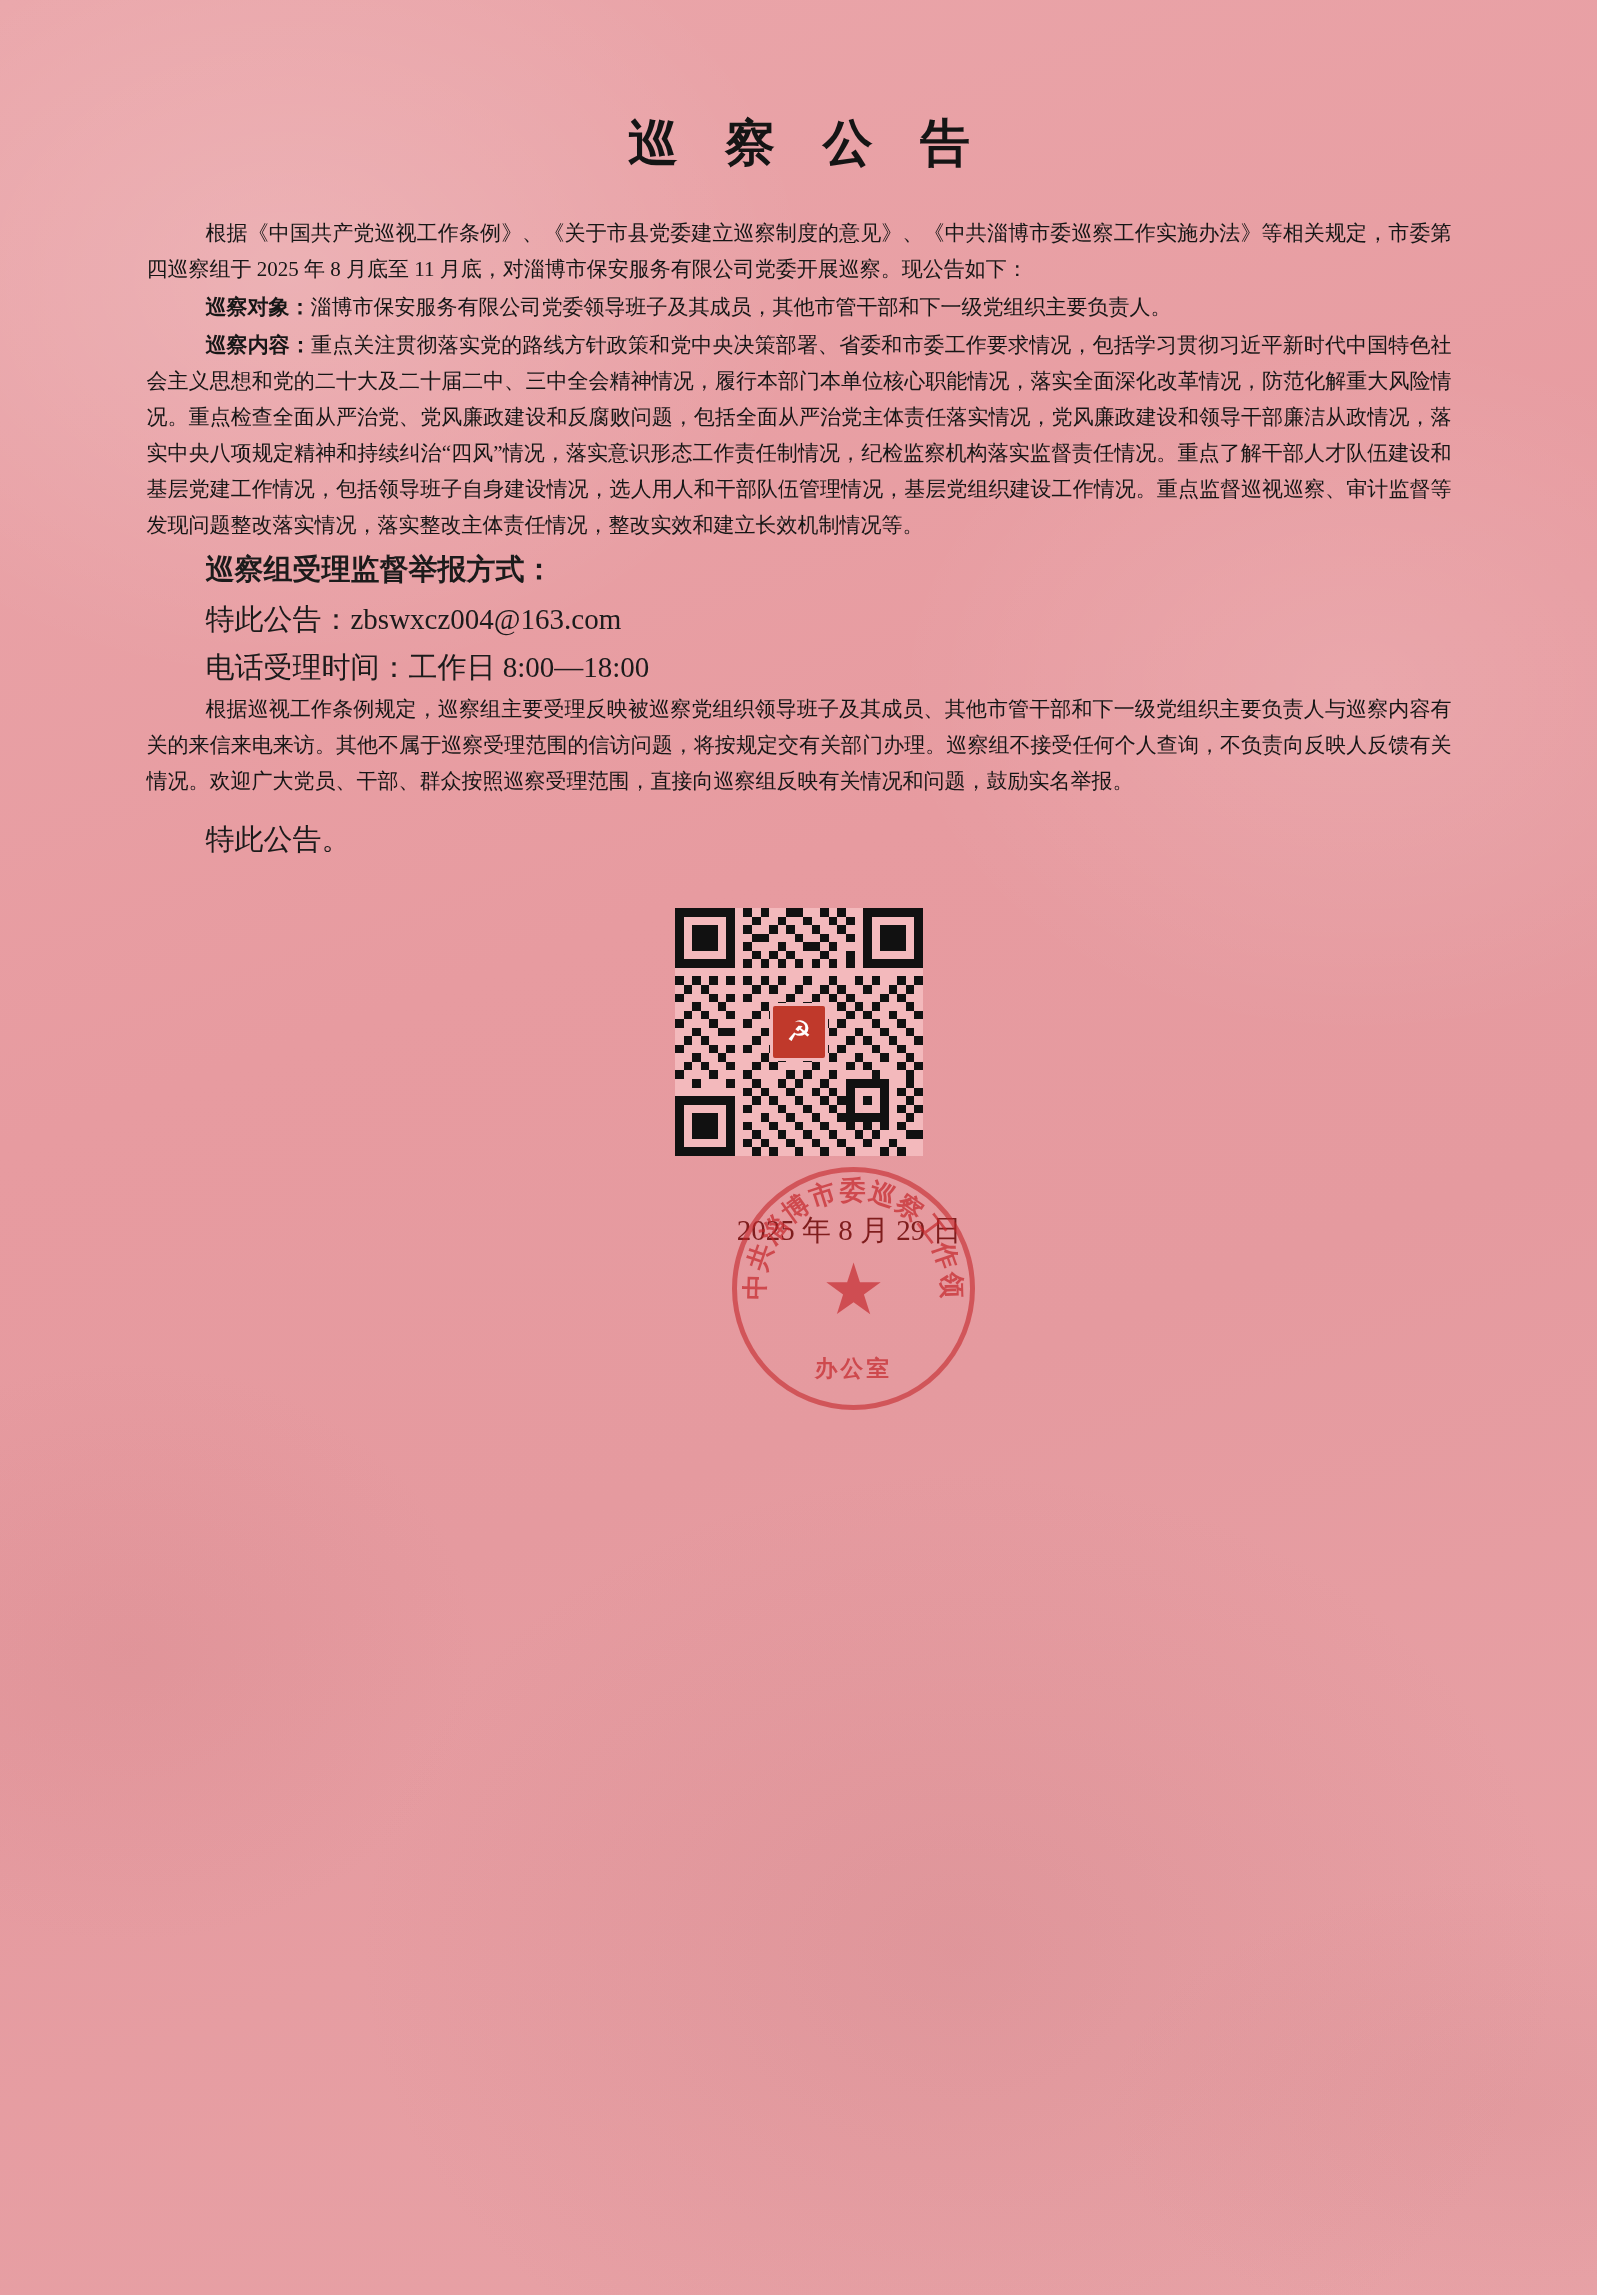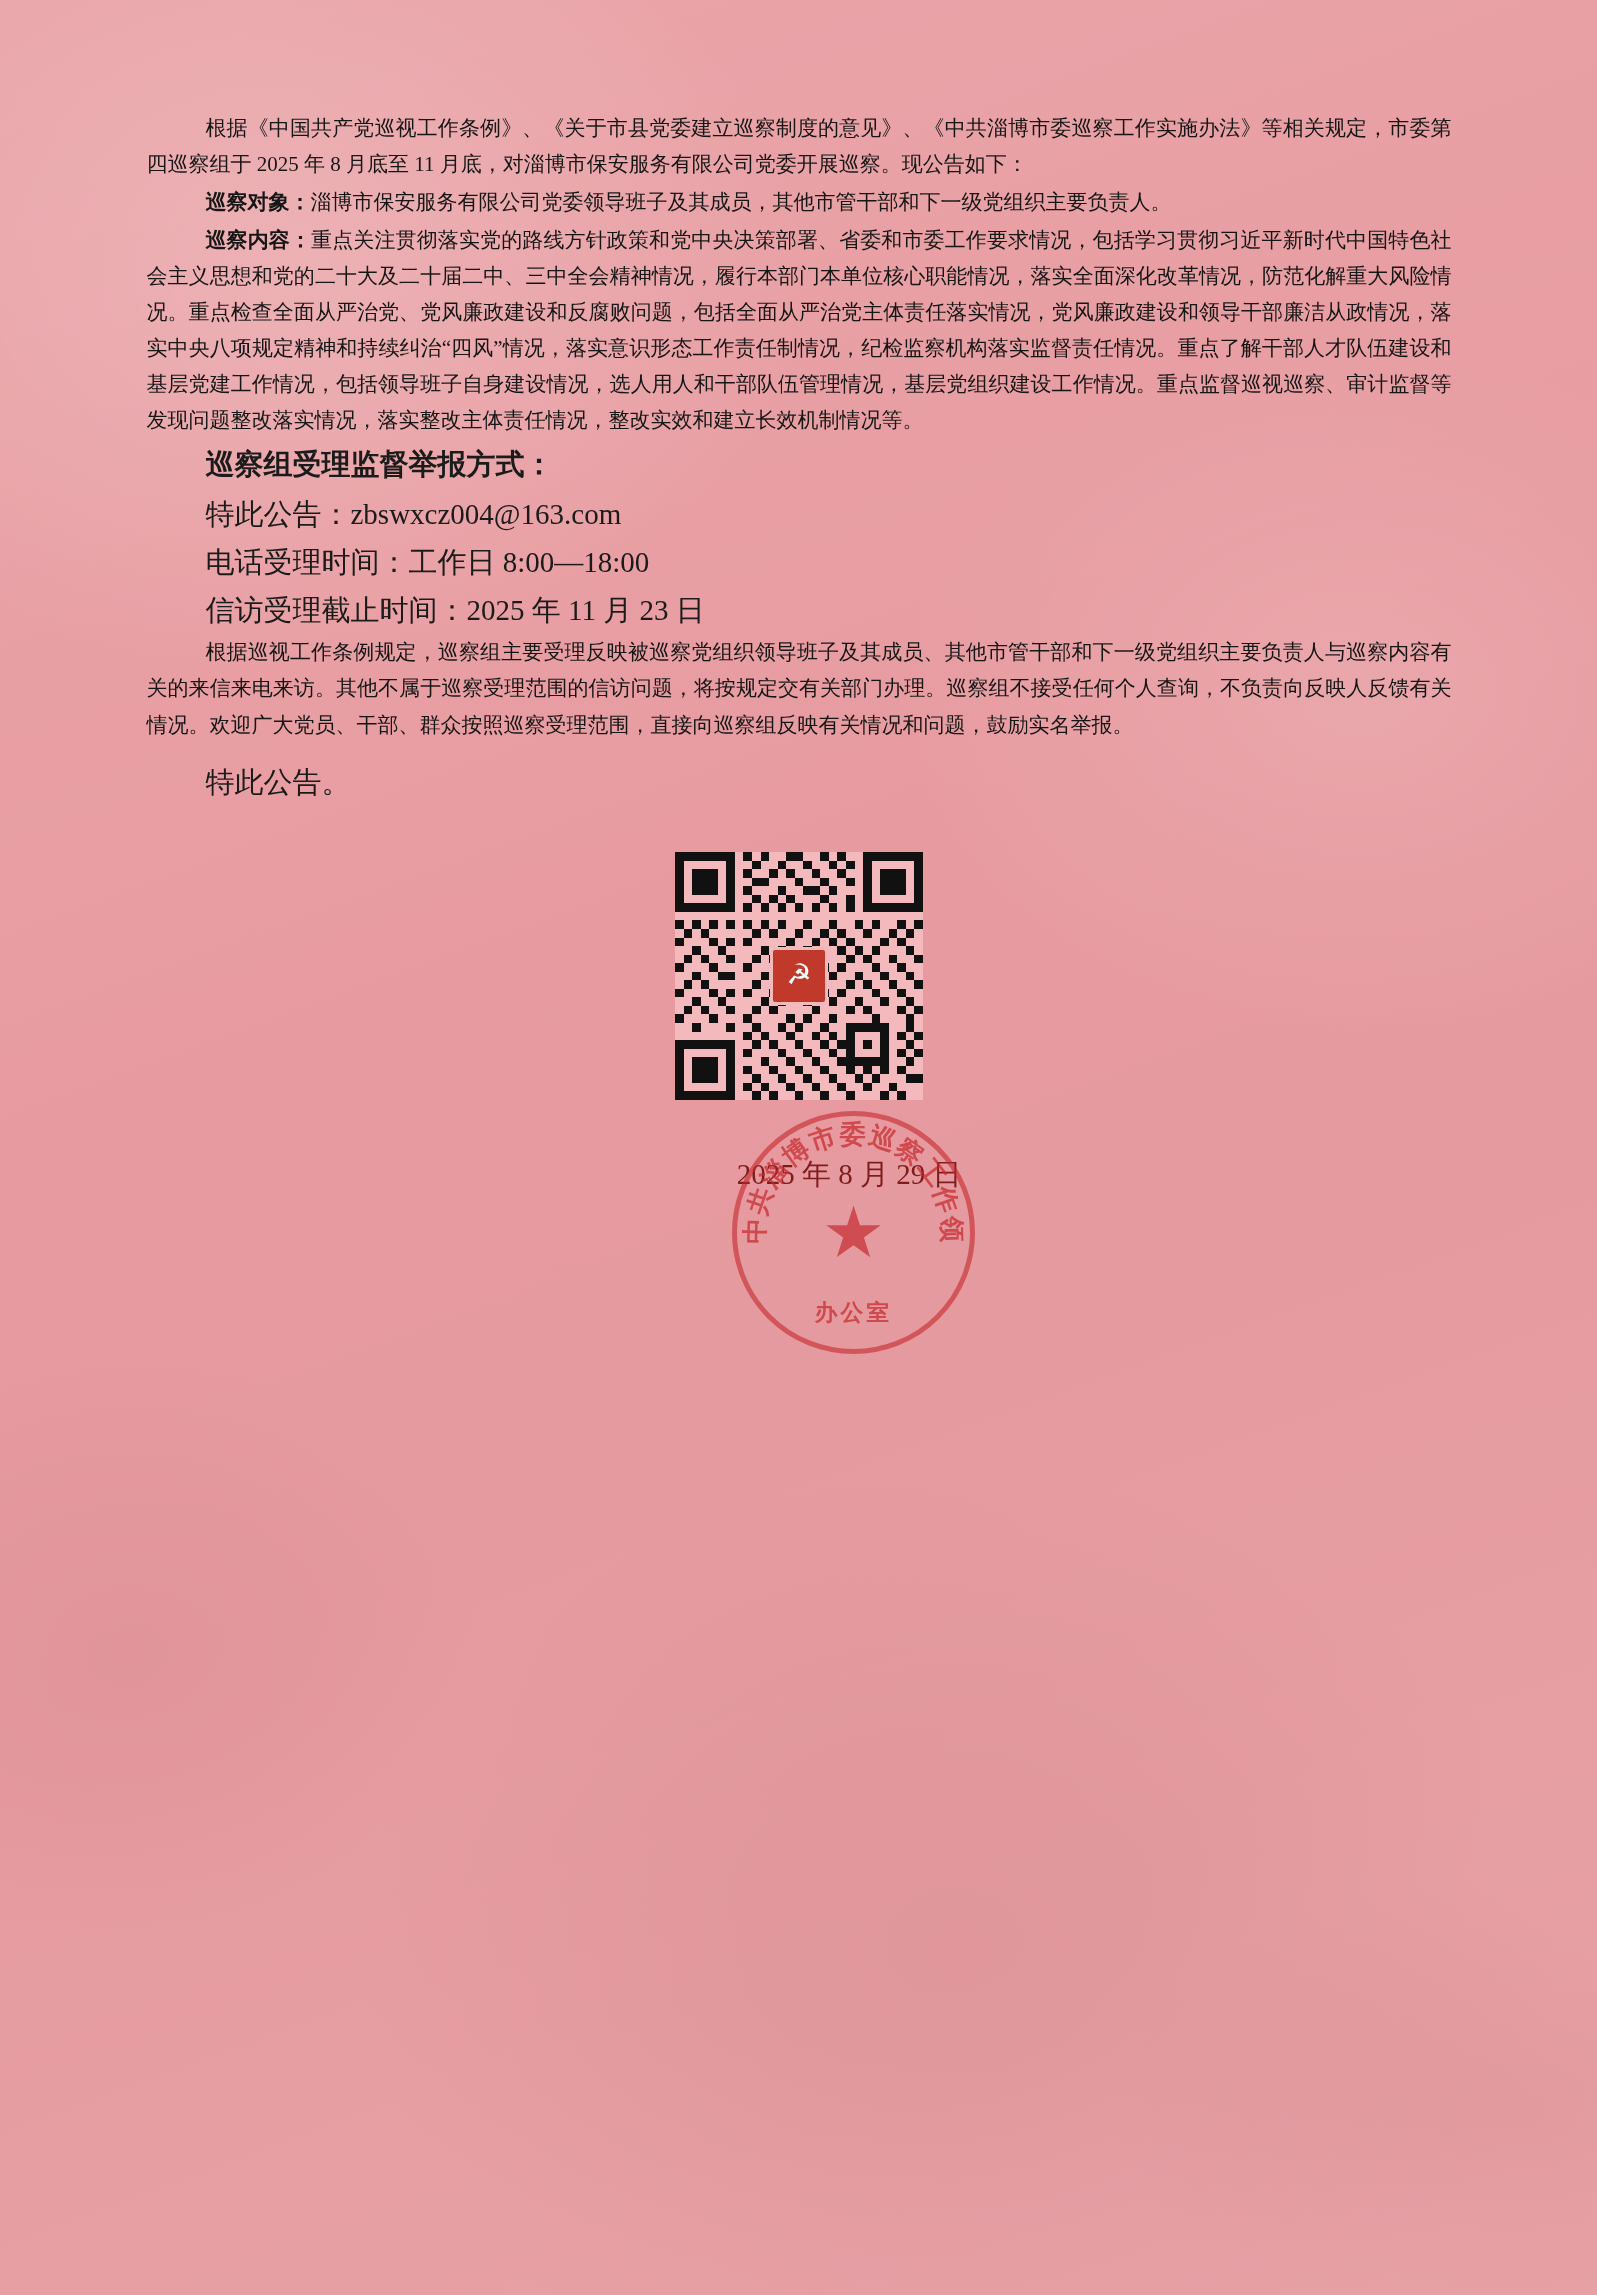--- a/index.html
+++ b/index.html
@@ -187,36 +187,36 @@
   }
 </style>
 </head>
 <body>
 
 <div class="paper"></div>
 
 <div class="sheet">
   <div class="content">
 
+    <h1 class="doc-title">巡 察 公 告</h1>
 
     <p class="para">根据《中国共产党巡视工作条例》、《关于市县党委建立巡察制度的意见》、《中共淄博市委巡察工作实施办法》等相关规定，市委第四巡察组于 2025 年 8 月底至 11 月底，对淄博市保安服务有限公司党委开展巡察。现公告如下：</p>
 
     <p class="para"><span class="lead">巡察对象：</span><span>淄博市保安服务有限公司党委领导班子及其成员，其他市管干部和下一级党组织主要负责人。</span></p>
 
     <p class="para"><span class="lead">巡察内容：</span><span>重点关注贯彻落实党的路线方针政策和党中央决策部署、省委和市委工作要求情况，包括学习贯彻习近平新时代中国特色社会主义思想和党的二十大及二十届二中、三中全会精神情况，履行本部门本单位核心职能情况，落实全面深化改革情况，防范化解重大风险情况。重点检查全面从严治党、党风廉政建设和反腐败问题，包括全面从严治党主体责任落实情况，党风廉政建设和领导干部廉洁从政情况，落实中央八项规定精神和持续纠治“四风”情况，落实意识形态工作责任制情况，纪检监察机构落实监督责任情况。重点了解干部人才队伍建设和基层党建工作情况，包括领导班子自身建设情况，选人用人和干部队伍管理情况，基层党组织建设工作情况。重点监督巡视巡察、审计监督等发现问题整改落实情况，落实整改主体责任情况，整改实效和建立长效机制情况等。</span></p>
 
     <p class="sub-heading">巡察组受理监督举报方式：</p>
 
 
     <p class="contact-line"><span>特此公告：</span><span>zbswxcz004@163.com</span></p>
 
 
     <p class="contact-line"><span>电话受理时间：</span><span>工作日 8:00—18:00</span></p>
 
-    <p class="contact-line"><span>信访受理截止时间：</span><span>2025 年 11 月 23 日</span></p>
 
     <p class="para">根据巡视工作条例规定，巡察组主要受理反映被巡察党组织领导班子及其成员、其他市管干部和下一级党组织主要负责人与巡察内容有关的来信来电来访。其他不属于巡察受理范围的信访问题，将按规定交有关部门办理。巡察组不接受任何个人查询，不负责向反映人反馈有关情况。欢迎广大党员、干部、群众按照巡察受理范围，直接向巡察组反映有关情况和问题，鼓励实名举报。</p>
 
     <p class="closing">特此公告。</p>
 
     <div class="qr-wrap">
       <div class="qr">
         <svg width="248" height="248" viewBox="0 0 29 29" shape-rendering="crispEdges">
           <rect width="29" height="29" fill="#f3b9bc"></rect>
           <g fill="#111111">

